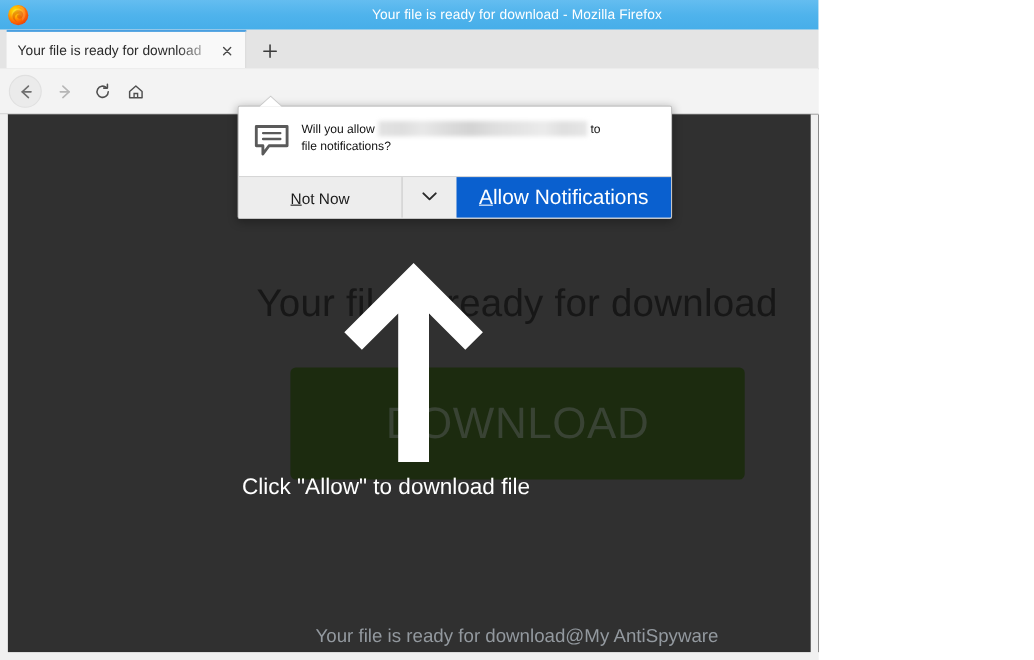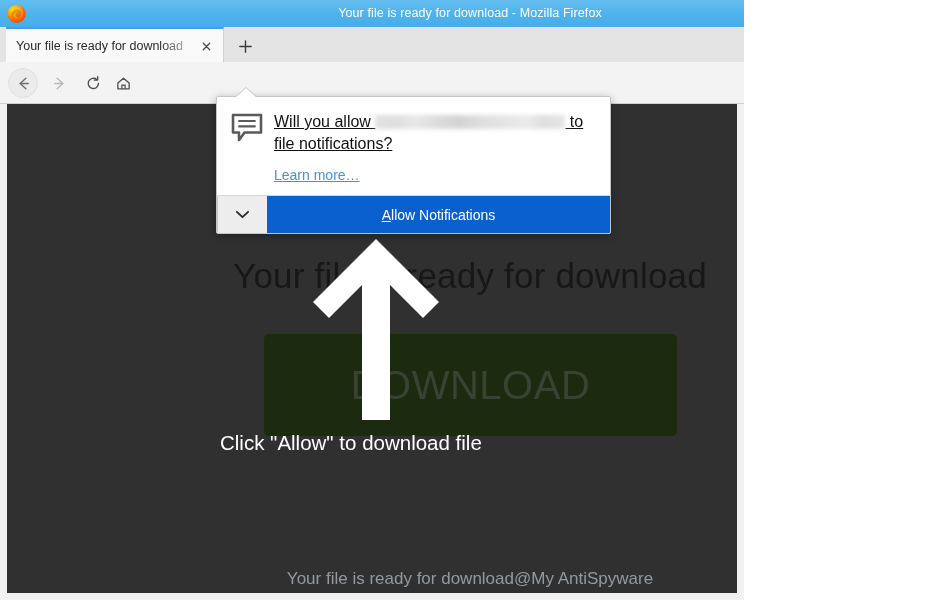--- a/index.html
+++ b/index.html
@@ -329,24 +329,23 @@
   .popup-icon {
     flex: 0 0 auto;
     width: 34px;
     padding-top: 2px;
   }
   .popup-text {
     flex: 1;
     padding-left: 9px;
   }
   .popup-q {
-    font-size: 16px;
+    font-size: 11px;
     color: #111111;
     line-height: 1.38;
-    text-decoration: underline;
   }
   .domain-blur {
     display: inline-block;
     vertical-align: middle;
     width: 190px;
     height: 14px;
     position: relative;
     top: -1px;
     background:
       linear-gradient(to right,
@@ -389,21 +388,21 @@
     border-left: 1px solid #c9c9c9;
     color: #2a2a2a;
   }
   .btn-allow {
     flex: 1 1 auto;
     display: flex;
     align-items: center;
     justify-content: center;
     background: #0a60cf;
     color: #ffffff;
-    font-size: 14px;
+    font-size: 19px;
   }
   .btn-allow u { text-decoration: underline; }
 
   
   .edge-left {
     position: absolute;
     left: 0; top: 104px;
     width: 7px; height: 496px;
     background: #f1f1f1;
   }
@@ -620,24 +619,26 @@
         </svg>
       </div>
       <div class="popup-text">
         <div class="popup-q">
           <span>Will you allow</span>
           <span class="domain-blur"></span>
           <span>to</span>
           <br>
           <span>file notifications?</span>
         </div>
-        <a class="learn-more" href="#">Learn more…</a>
       </div>
     </div>
     <div class="popup-footer">
+      <div class="btn-notnow">
+        <span><u>N</u>ot Now</span>
+      </div>
       <div class="btn-dropdown">
         <span>
           <svg width="15" height="11" viewBox="0 0 16 11">
               <path d="M2 2.6 L8 8.4 L14 2.6" fill="none" stroke="#2a2a2a" stroke-width="1.9" stroke-linecap="round" stroke-linejoin="round"></path>
             </svg>
         </span>
       </div>
       <div class="btn-allow" style="background: rgb(10, 96, 207);">
         <span><u>A</u>llow Notifications</span>
       </div>

